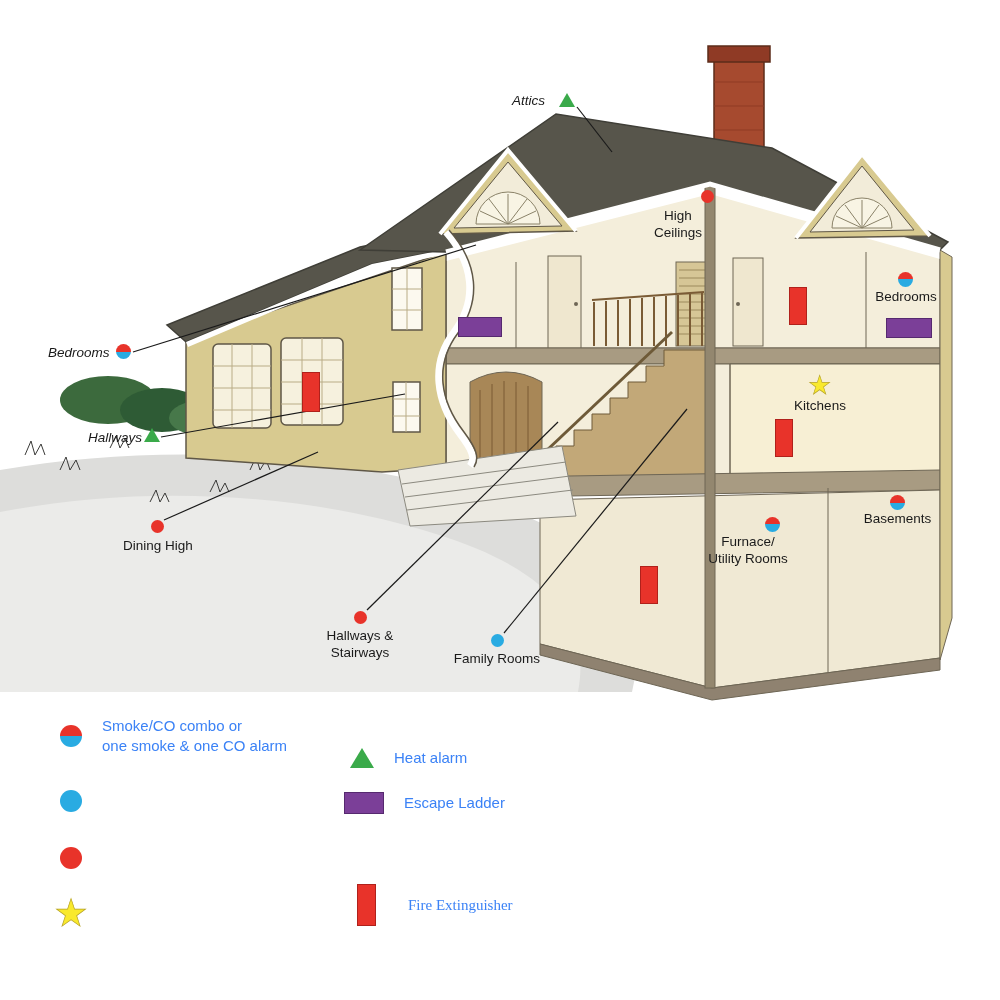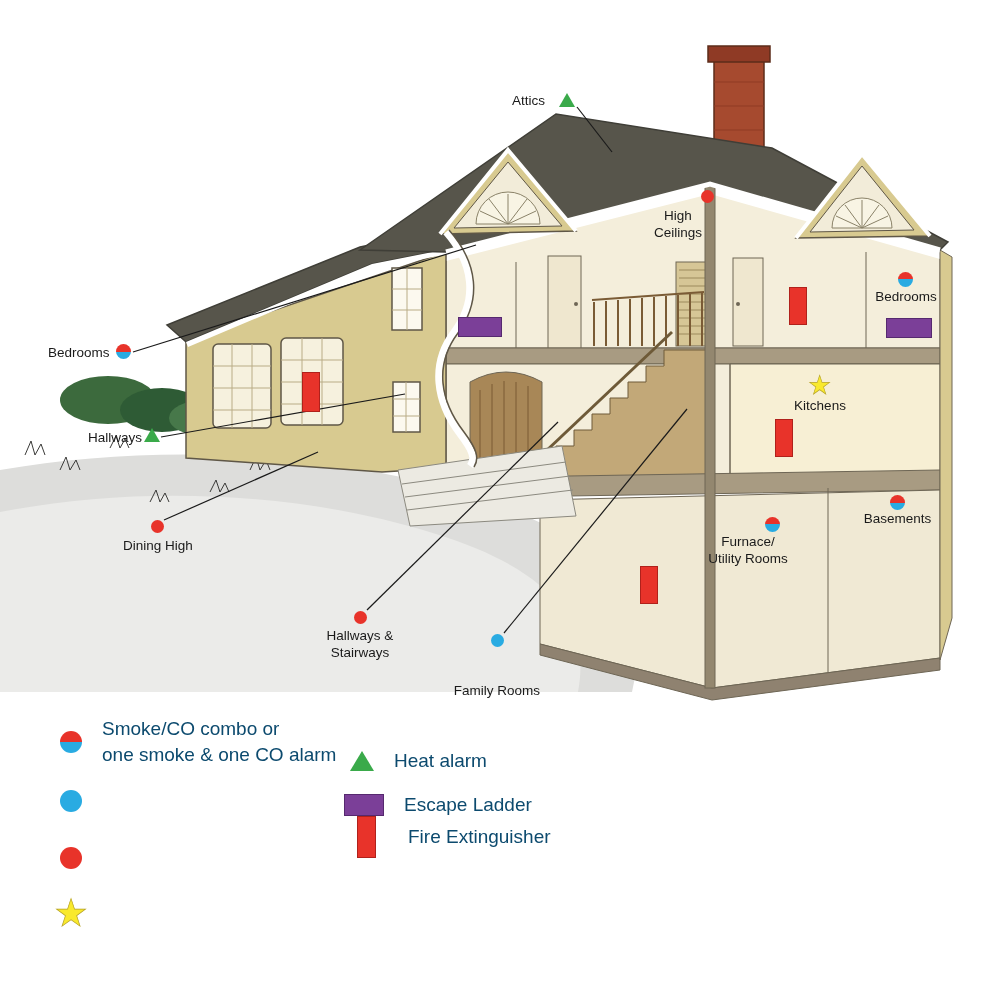--- a/index.html
+++ b/index.html
@@ -7,40 +7,40 @@
     position:relative; width:1000px; height:1000px; background:#ffffff;
     font-family:"Liberation Sans", sans-serif; color:#1a1a1a; overflow:hidden;
   }
   svg.house { position:absolute; left:0; top:0; width:1000px; height:1000px; }
 
   
   .rl {
     position:absolute; font-size:13.5px; line-height:1.25; color:#1a1a1a;
     white-space:pre-line; text-align:center;
   }
-  .rl.left-align { text-align:left; }
+  .rl.left-align { text-align:left;font-style:italic; }
 
   
   .mk { position:absolute; display:block; }
   .mk-combo { width:15px; height:15px; border-radius:50%;
     background:linear-gradient(to bottom,#e8332a 0 50%, #29abe2 50% 100%); }
   .mk-red  { width:13px; height:13px; border-radius:50%; background:#e8332a; }
   .mk-blue { width:13px; height:13px; border-radius:50%; background:#29abe2; }
   .mk-heat { width:0; height:0; border-left:8px solid transparent;
     border-right:8px solid transparent; border-bottom:14px solid #3aaa4a; }
   .mk-star { color:#f9e92c; font-size:26px; line-height:1; -webkit-text-stroke:0.6px #b7a42a; }
   .mk-star::before { content:"★"; }
 
   
   .dev-ladder { position:absolute; background:#7b3f98; border:1px solid #56296f; }
   .dev-ext    { position:absolute; background:#e8332a; border:1px solid #b0211b; }
 
   
   .lg-row { position:absolute; display:flex; align-items:center; gap:20px; }
-  .lg-label { font-size:19px; line-height:1.35; white-space:pre-line; color:#0c4a6e; }
+  .lg-label { font-size:15px; line-height:1.35; white-space:pre-line; color:#3b82f6; }
   .lg-combo { width:22px; height:22px; border-radius:50%; flex:0 0 auto;
     background:linear-gradient(to bottom,#e8332a 0 50%, #29abe2 50% 100%); }
   .lg-blue { width:22px; height:22px; border-radius:50%; background:#29abe2; flex:0 0 auto; }
   .lg-red  { width:22px; height:22px; border-radius:50%; background:#e8332a; flex:0 0 auto; }
   .lg-star { color:#f9e92c; font-size:38px; line-height:1; width:34px; text-align:center;
     -webkit-text-stroke:0.7px #b7a42a; flex:0 0 auto; }
   .lg-star::before { content:"★"; }
   .lg-heat { width:0; height:0; border-left:12px solid transparent; flex:0 0 auto;
     border-right:12px solid transparent; border-bottom:20px solid #3aaa4a; }
   .lg-ladder { width:38px; height:20px; background:#7b3f98; border:1px solid #56296f; flex:0 0 auto; }
@@ -209,21 +209,21 @@
   <span class="mk mk-heat" style="left:144px; top:428px;"></span>
 
   <span class="mk mk-red" style="left:151px; top:520px;"></span>
   <div class="rl" style="left:112px; top:538px; width:92px;">Dining High</div>
 
   <span class="mk mk-red" style="left:354px; top:611px;"></span>
   <div class="rl" style="left:308px; top:628px; width:104px;">Hallways &amp;
 Stairways</div>
 
   <span class="mk mk-blue" style="left:491px; top:634px;"></span>
-  <div class="rl" style="left:447px; top:651px; width:100px;margin-top:32px;">Family Rooms</div>
+  <div class="rl" style="left:447px; top:651px; width:100px;">Family Rooms</div>
 
   <span class="mk mk-star" style="left:808px; top:372px;"></span>
   <div class="rl" style="left:785px; top:398px; width:70px;">Kitchens</div>
 
   <span class="mk mk-combo" style="left:890px; top:495px;"></span>
   <div class="rl" style="left:855px; top:511px; width:85px;">Basements</div>
 
   <span class="mk mk-combo" style="left:765px; top:517px;"></span>
   <div class="rl" style="left:694px; top:534px; width:108px;text-align:center;">Furnace/
 Utility Rooms</div>
@@ -245,19 +245,19 @@
     </div>
 
     <div class="lg-row" style="left:350px; top:748px;text-align:center;">
       <span class="lg-heat"></span>
       <span class="lg-label">Heat alarm</span>
     </div>
     <div class="lg-row" style="left:344px; top:792px;">
       <span class="lg-ladder"></span>
       <span class="lg-label">Escape Ladder</span>
     </div>
-    <div class="lg-row" style="left:348px; top:816px;">
+    <div class="lg-row" style="left:348px; top:884px;font-family:Liberation Serif, serif;">
       <span class="lg-ext"></span>
       <span class="lg-label">Fire Extinguisher</span>
     </div>
   </div>
 
 </div>
 
 </body></html>

